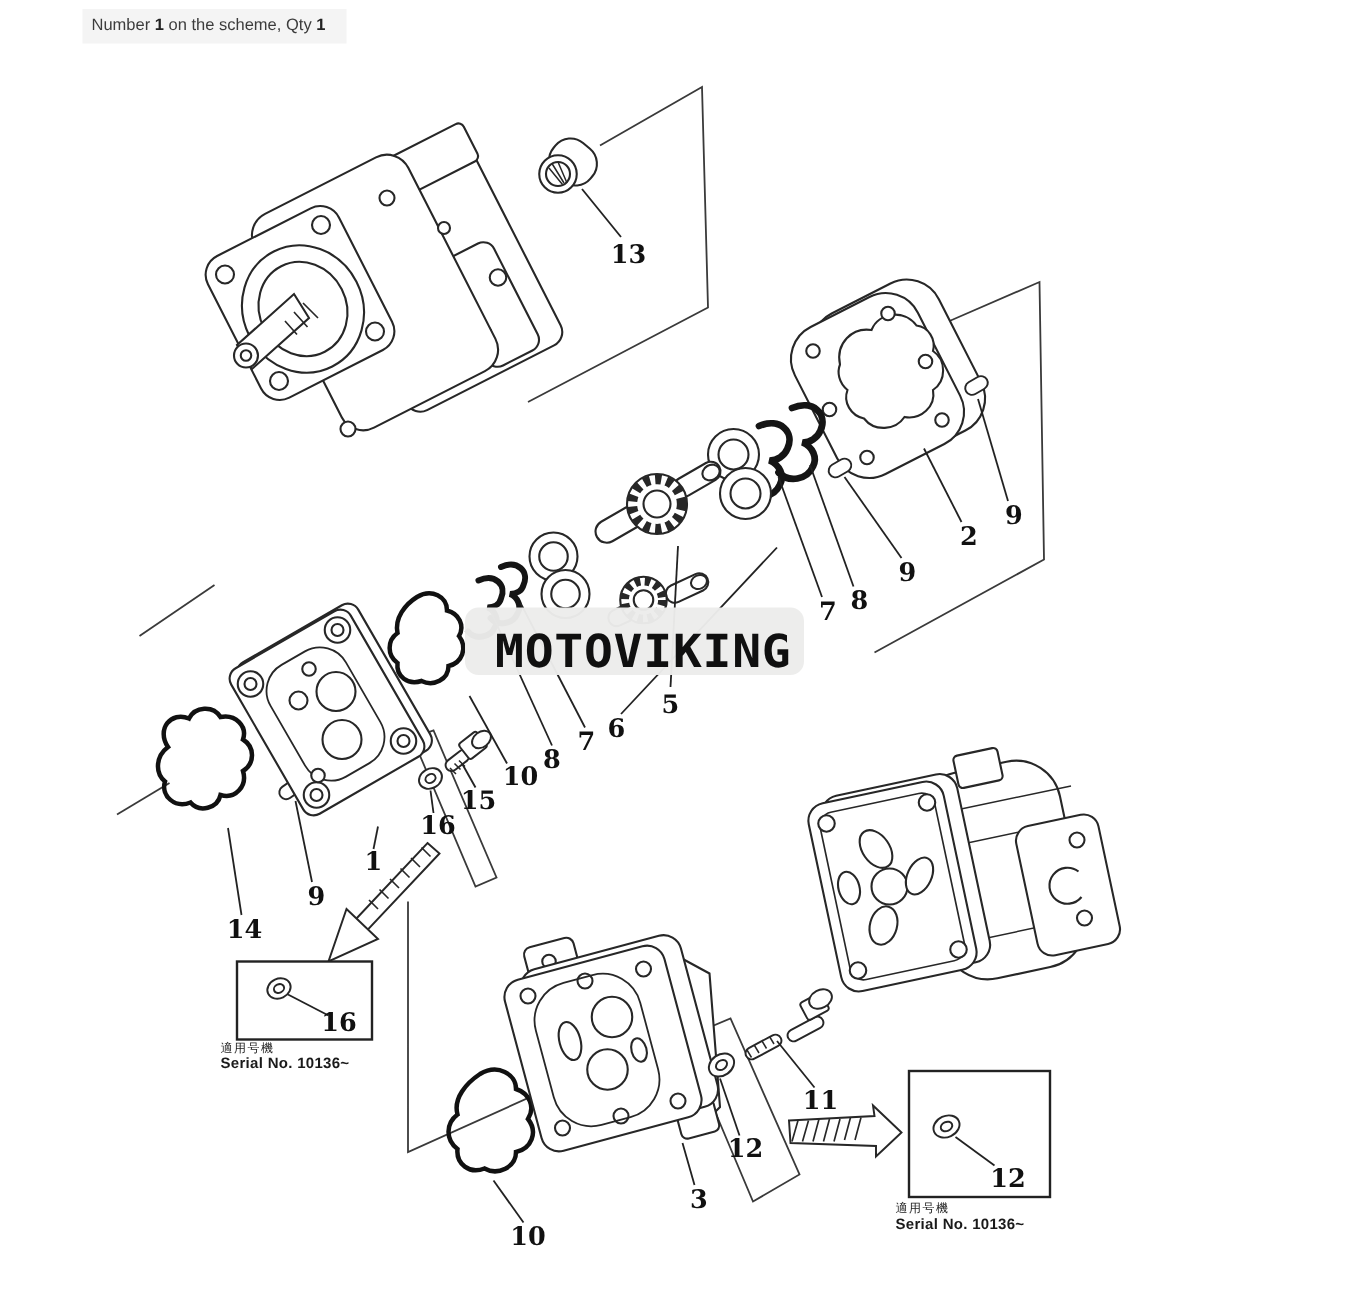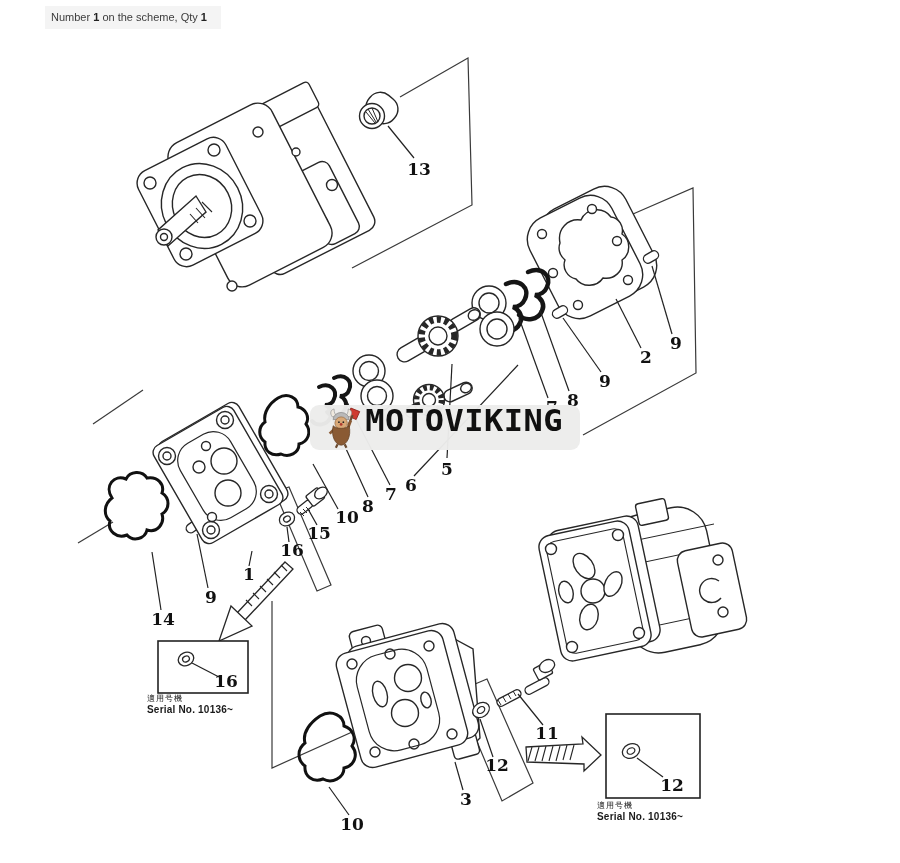--- a/index.html
+++ b/index.html
@@ -1,22 +1,22 @@
 <!DOCTYPE html>
 <html><head>
 <meta charset="utf-8">
 <style>
   html,body{margin:0;padding:0;background:#fff;}
   .stage{position:relative;width:900px;height:863px;background:#ffffff;overflow:hidden;
          font-family:"Liberation Sans",sans-serif;}
-  .scheme-label{position:absolute;left:45px;top:6px;background:#f4f4f4;color:#3c3c3c;
+  .scheme-label{position:absolute;left:55px;top:6px;background:#f4f4f4;color:#3c3c3c;
     font:11px "Liberation Sans",sans-serif;padding:5px 14px 6px 6px;white-space:nowrap;}
   .scheme-label b{color:#222;}
-  .watermark{position:absolute;left:310px;top:405px;width:270px;height:45px;
-    background:rgba(236,236,235,0.97);border-radius:9px;display:flex;align-items:flex-start;
+  .watermark{position:absolute;left:310px;top:405px;width:226px;height:45px;
+    background:rgba(236,236,235,0.97);border-radius:9px;display:flex;align-items:flex-end;
     gap:3px;padding:0 17px;box-sizing:border-box;}
   .wm-text{font-family:"DejaVu Sans Mono",monospace;font-weight:bold;font-size:32px;
     color:#101010;line-height:1;transform:scaleY(0.95);letter-spacing:0.5px;white-space:nowrap;}
   .serial{position:absolute;color:#1a1a1a;font-family:Liberation Sans, sans-serif;}
   .serial .jp{font-size:8px;letter-spacing:1px;line-height:9px;}
   .serial .en{font-size:10px;font-weight:bold;letter-spacing:0.2px;line-height:14px;}
   svg.diagram{position:absolute;left:0;top:0;}
   svg .leader{stroke:#222;stroke-width:1.2;}
   svg text.callout{font-family:"DejaVu Serif",serif;font-weight:bold;font-size:17px;
     fill:#111;text-anchor:middle;}

